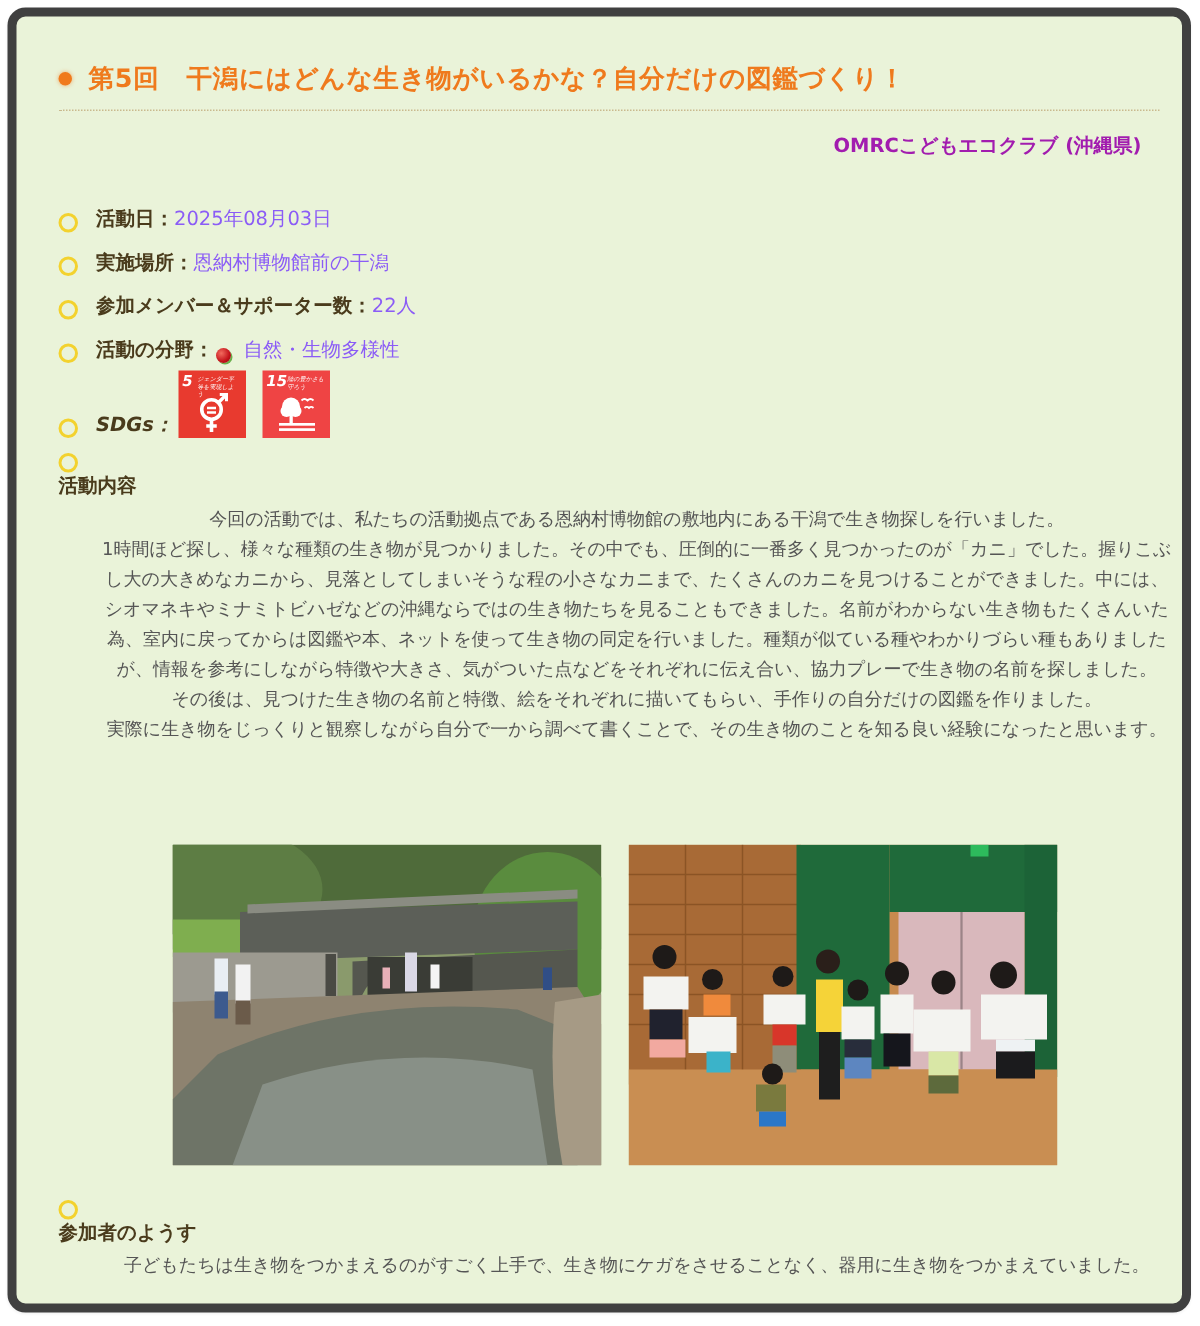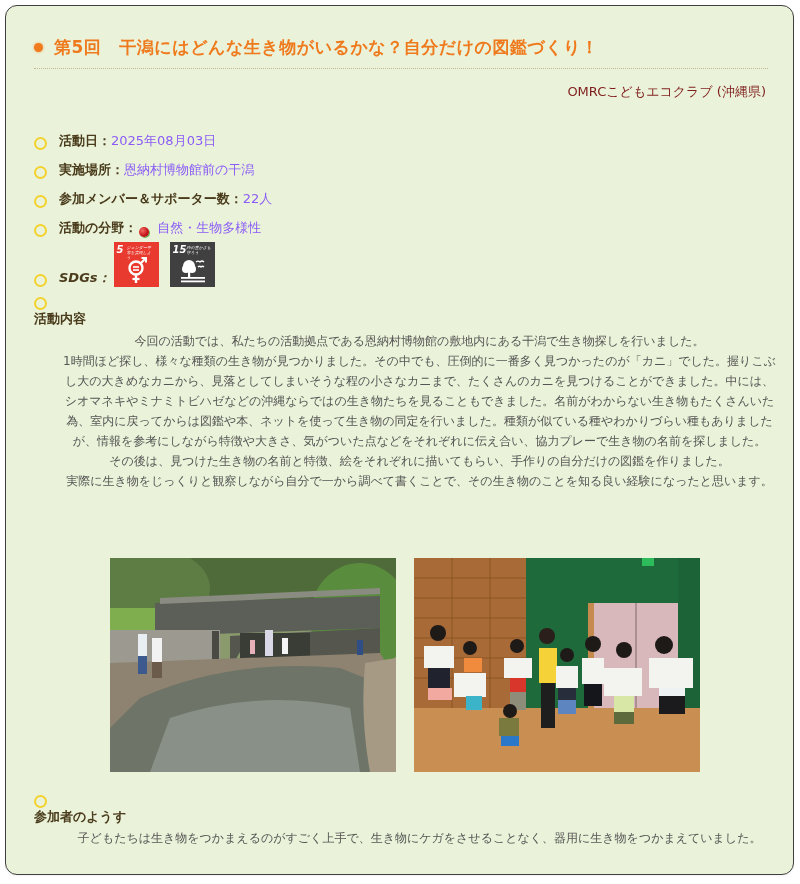--- a/index.html
+++ b/index.html
@@ -1,37 +1,37 @@
 <!DOCTYPE html>
 <html><head>
   <meta charset="utf-8">
   <style>
     * { box-sizing: border-box; margin: 0; padding: 0; }
     html, body { width: 800px; height: 884px; background: #ffffff; overflow: hidden; }
     body { font-family: "DejaVu Sans", "Liberation Sans", sans-serif; color: #555555; }
     .card {
       position: absolute; left: 5px; top: 5px; width: 789px; height: 870px;
-      background: #eaf3d9; border-radius: 12px; border: 1px solid #404040;
+      background: #eaf3d9; border-radius: 12px; border: 6px solid #404040;
       box-shadow: 0 1px 2px rgba(0,0,0,0.06);
     }
     .title-row { position: absolute; left: 28px; top: 30px; display: flex; align-items: center; }
     .title-dot {
       width: 9px; height: 9px; border-radius: 50%; background: #f07a1c;
       box-shadow: 0 0 3px rgba(240,122,28,0.6); margin-right: 11px;
     }
     .title {
       font-size: 17px; font-weight: bold; color: #ef7a1d; letter-spacing: 0.5px; white-space: nowrap;
     }
     .title .round { margin-right: 18px; }
     .divider {
       position: absolute; left: 28px; top: 62px; width: 734px; height: 0;
       border-top: 1px dotted #c9b98e;
     }
     .org {
-      position: absolute; right: 27px; top: 77px; font-size: 13px; font-weight: normal; color: #7f1d1d;
+      position: absolute; right: 27px; top: 77px; font-size: 13px; font-weight: bold; color: #a21caf;
     }
     .info-list { position: absolute; left: 28px; top: 115px; }
     .info-row { display: flex; align-items: flex-end; height: 29px; }
     .ring {
       width: 13px; height: 13px; border-radius: 50%; border: 2.5px solid #f3d22e;
       margin-top: 4px; margin-right: 12px; flex-shrink: 0; background: transparent;
     }
     .lbl { font-size: 13px; font-weight: bold; color: #4a3b1c; white-space: nowrap; }
     .val { font-size: 13px; color: #8b5cf6; white-space: nowrap; margin-top: 1px; }
     .field-icon {
@@ -102,21 +102,21 @@
           <svg width="24" height="28" viewBox="0 0 24 28">
             <circle cx="11" cy="11" r="6.5" fill="none" stroke="#fff" stroke-width="2.4"></circle>
             <line x1="8" y1="10" x2="14" y2="10" stroke="#fff" stroke-width="1.6"></line>
             <line x1="8" y1="13" x2="14" y2="13" stroke="#fff" stroke-width="1.6"></line>
             <line x1="11" y1="17.5" x2="11" y2="26" stroke="#fff" stroke-width="2.4"></line>
             <line x1="7.5" y1="22" x2="14.5" y2="22" stroke="#fff" stroke-width="2.2"></line>
             <line x1="15.5" y1="6.5" x2="21" y2="1" stroke="#fff" stroke-width="2.2"></line>
             <polyline points="16.5,1 21,1 21,5.5" fill="none" stroke="#fff" stroke-width="2"></polyline>
           </svg>
         </div>
-        <div class="sdg" style="background:#404040;">
+        <div class="sdg" style="background:#ef4444;">
           <span class="num">15</span>
           <span class="mini" style="left:17px;">陸の豊かさも守ろう</span>
           <svg width="26" height="26" viewBox="0 0 26 26">
             <circle cx="8" cy="9" r="6" fill="#fff"></circle>
             <circle cx="5" cy="12" r="4" fill="#fff"></circle>
             <circle cx="11" cy="12" r="4" fill="#fff"></circle>
             <rect x="7" y="13" width="2.2" height="7" fill="#fff"></rect>
             <path d="M15 5 q2 -2 4 0 q2 -2 4 0" fill="none" stroke="#fff" stroke-width="1.2"></path>
             <path d="M17 10 q1.5 -1.5 3 0 q1.5 -1.5 3 0" fill="none" stroke="#fff" stroke-width="1.2"></path>
             <rect x="0" y="20" width="24" height="1.8" fill="#fff"></rect>

